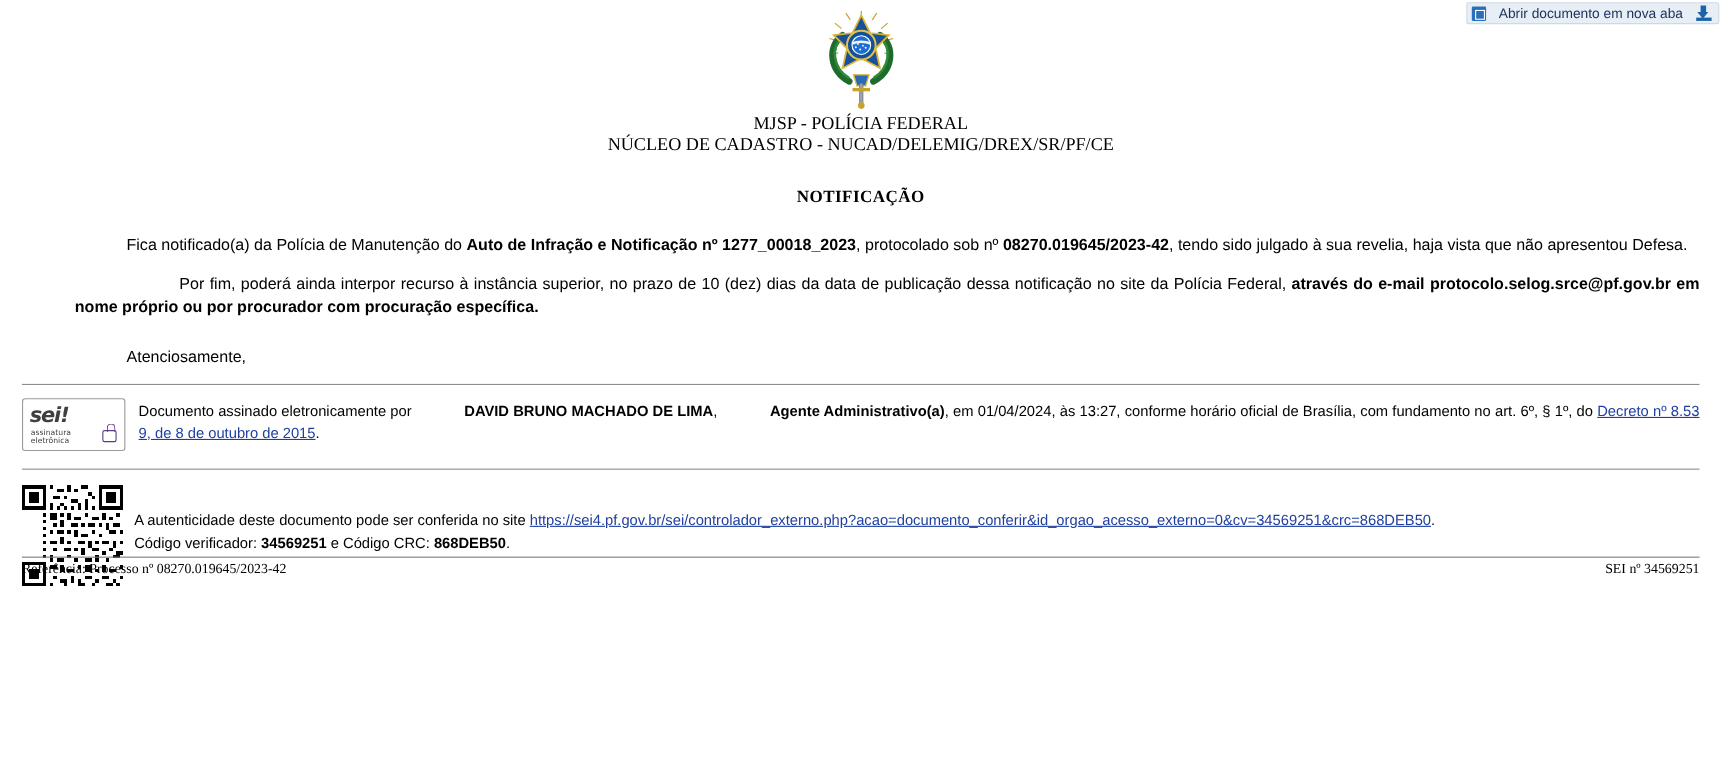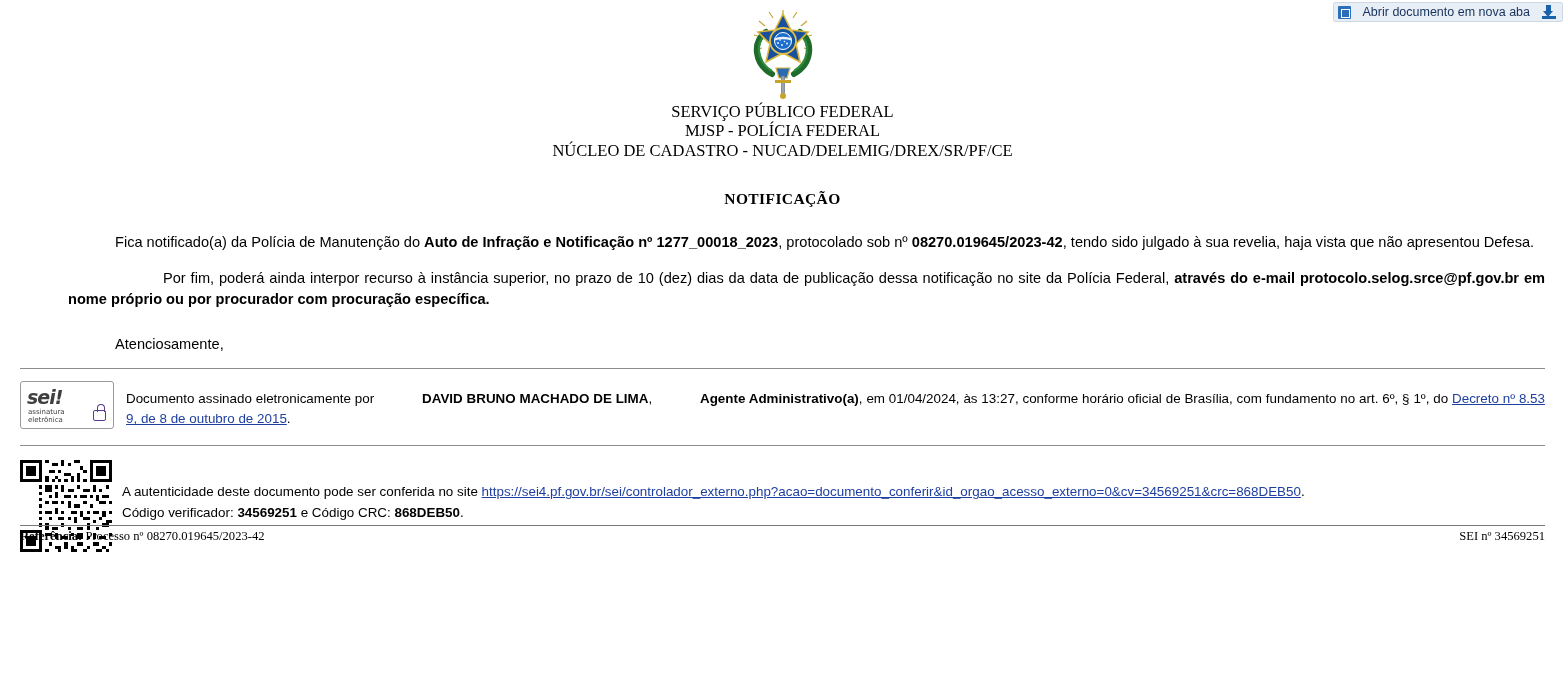--- a/index.html
+++ b/index.html
@@ -131,21 +131,21 @@
 
   .rule {
     border: 0;
     border-top: 1px solid #8c8c8c;
     margin: 16px 0 0 0;
   }
 
   
   .sign-block {
     display: flex;
-    align-items: flex-end;
+    align-items: flex-start;
     gap: 12px;
     margin-top: 12px;
   }
   .sei-stamp {
     width: 94px; height: 48px;
     border: 1px solid #9a9a9a;
     border-radius: 3px;
     flex: 0 0 auto;
     position: relative;
     background: #ffffff;
@@ -227,21 +227,21 @@
     border-top: 1px solid #7a7a7a;
     margin: 0 0 3px 0;
   }
   .footer-row {
     display: flex;
     justify-content: space-between;
     align-items: baseline;
     font-family: "Liberation Serif", serif;
     font-size: 12.6px;
   }
-  .footer-row .ref b { font-weight: bold; margin-top: 24px; }
+  .footer-row .ref b { font-weight: normal; margin-top: 24px; }
 </style>
 </head>
 <body>
 
 <div id="open-doc-bar">
   <span class="ext-icon"></span>
   <span class="label">Abrir documento em nova aba</span>
   <span class="dl-icon">
     <span class="arrow"></span>
       <span class="tray"></span>
@@ -284,21 +284,20 @@
       </g>
 
       <path d="M30 60 L44 60 L41 70 L33 70 Z" fill="#2a6ab5" stroke="#d8b63a" stroke-width="1.2"></path>
       <rect x="35.5" y="68" width="3" height="18" fill="#9aa3ab" stroke="#6f777e" stroke-width="0.7"></rect>
       <rect x="29" y="72" width="16" height="3" fill="#c8a32a"></rect>
       <circle cx="37" cy="88" r="3" fill="#c8a32a"></circle>
     </svg>
   </div>
 
   <div class="org-lines">
-    <div>SERVIÇO PÚBLICO FEDERAL</div>
     <div>MJSP - POLÍCIA FEDERAL</div>
     <div>NÚCLEO DE CADASTRO - NUCAD/DELEMIG/DREX/SR/PF/CE</div>
   </div>
 
   <div class="doc-type">NOTIFICAÇÃO</div>
 
 
   <p class="body-par">
     <span>Fica notificado(a) da Polícia de Manutenção do </span><b>Auto de Infração e Notificação nº 1277_00018_2023</b><span>, protocolado sob nº </span><b>08270.019645/2023-42</b><span>, tendo sido julgado à sua revelia, haja vista que não apresentou Defesa.</span>
   </p>

